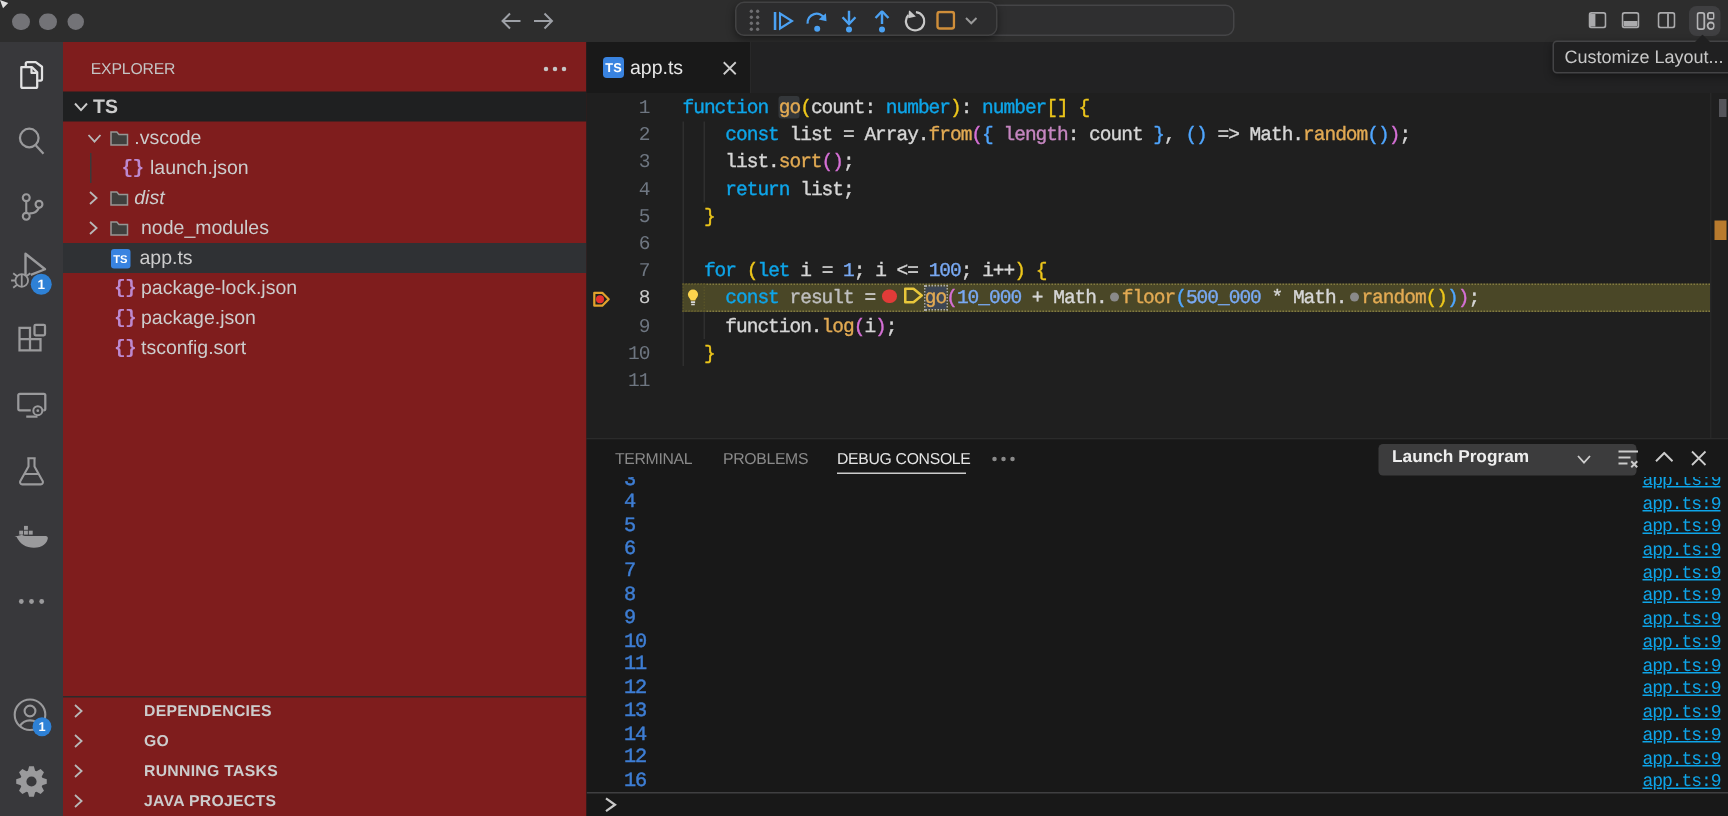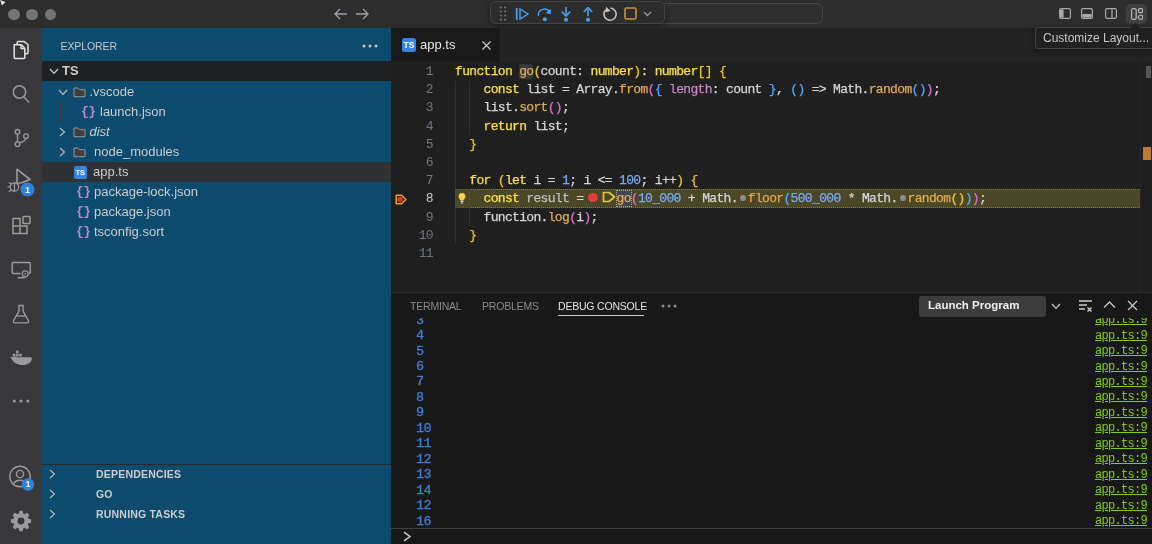--- a/index.html
+++ b/index.html
@@ -12,59 +12,59 @@
   .tl { position:absolute; border-radius:50%; width:11.6px; height:11.6px; background:#737377; top:8.8px; }
 
   #cmdcenter { left:566px; top:3px; width:257px; height:21px; background:#2f2f30;
     border:1px solid #454547; border-radius:6px; }
 
   #dbgbar { left:490px; top:1px; width:175px; height:23px; background:#2c2c2d;
     border:1px solid #424243; border-radius:6px; box-shadow:0 2px 6px rgba(0,0,0,.45); }
 
   #actbar { left:0; top:28px; width:42px; height:516px; background:#38383b; }
 
-  #sidebar { left:42px; top:28px; width:349px; height:516px; background:#0c4a6e;
+  #sidebar { left:42px; top:28px; width:349px; height:516px; background:#7f1d1d;
     font-size:13px; color:#cccccc; }
   .trow { position:absolute; left:0; width:349px; height:20px; line-height:20px; }
   .sect { position:absolute; left:0; width:349px; height:20px; line-height:20px;
     font-size:10.5px; font-weight:bold; color:#cccccc; }
   .sect b { position:absolute; left:19px; top:0; letter-spacing:.2px;padding-left:35px; }
   .schv { position:absolute; left:7px; top:5px; }
 
   #tabbar { left:391px; top:28px; width:761px; height:34px; background:#222223; }
   #tab1 { position:absolute; left:0; top:0; width:110px; height:34px; background:#191919;
     border-right:1px solid #282829; }
 
   #editor { left:391px; top:62px; width:761px; height:230px; background:#1f1f1f; overflow:hidden; }
   .cl { position:absolute; left:0; width:761px; height:18.2px; }
   .code { font-family:"Liberation Mono", monospace; font-size:13px; -webkit-text-stroke:0.25px currentColor;
     letter-spacing:-0.67px; white-space:pre; }
   .ln { position:absolute; left:0; top:2px; width:42px; text-align:right; color:#6e7681;
     font-family:"Liberation Mono", monospace; font-size:13px; letter-spacing:-0.67px; }
   .ct { position:absolute; left:64px; top:2px; }
-  .kw { color:#fde047; } .fn { color:#e2aa53; } .num { color:#79a9f2; }
+  .kw { color:#0ea5e9; } .fn { color:#e2aa53; } .num { color:#79a9f2; }
   .b1 { color:#eec71b; } .b2 { color:#d670d6; } .b3 { color:#4fa6ff; }
   .pp { color:#c586c0; } .tx { color:#d6d6d6; } .dim { color:#bfbfbf; }
   .dot { display:inline-block; width:6px; height:6px; border-radius:50%;
     background:#8a8a8a; margin:0 2px; vertical-align:1px; }
   .guide { position:absolute; width:1px; background:#2f2f2f; }
 
   #panel { left:391px; top:293px; width:761px; height:251px; background:#181818; overflow:hidden; }
   .ptab { position:absolute; top:6px; height:20px; line-height:20px; font-size:10.5px;
     letter-spacing:-0.2px; color:#8a8a8a; }
   .pnum { position:absolute; left:25px; color:#3e7ed4; font-family:"Liberation Mono",monospace;
     font-size:12px; letter-spacing:-0.7px; }
   .plink { position:absolute; left:704px; color:#c2c2c2; font-family:"Liberation Mono",monospace;
     font-size:12px; letter-spacing:-0.7px; text-decoration:underline; }
 
   .prow { position:absolute; left:0; width:761px; display:flex; justify-content:space-between;
     align-items:center; padding:0 4.5px 0 25px; font-family:"Liberation Mono",monospace;
     font-size:13px; letter-spacing:-0.95px; }
   .pnum { color:#3e7ed4; font-size:13.5px; -webkit-text-stroke:0.3px #3e7ed4; }
-  .plink { color:#84cc16; text-decoration:underline; }
+  .plink { color:#0ea5e9; text-decoration:underline; }
 
   #tooltip { left:1035px; top:27px; width:125px; height:22px; background:#202021;
     border:1px solid #444446; border-radius:3px; color:#c8c8c8; font-size:12px; line-height:20px;
     padding-left:7px; box-shadow:0 2px 6px rgba(0,0,0,.4); }
 </style>
 </head>
 <body>
 <div id="stage">
 
   <div class="abs" id="titlebar">
@@ -321,20 +321,26 @@
           <path d="M1 1 L5.4 5 L1 9" fill="none" stroke="#b8b8b8" stroke-width="1.2"></path>
         </svg>
       <b>GO</b>
       </div>
     <div class="sect" style="top:476px;">
       <svg class="schv" width="7" height="10" viewBox="0 0 7 10">
           <path d="M1 1 L5.4 5 L1 9" fill="none" stroke="#b8b8b8" stroke-width="1.2"></path>
         </svg>
       <b>RUNNING TASKS</b>
       </div>
+    <div class="sect" style="top:496px;">
+      <svg class="schv" width="7" height="10" viewBox="0 0 7 10">
+          <path d="M1 1 L5.4 5 L1 9" fill="none" stroke="#b8b8b8" stroke-width="1.2"></path>
+        </svg>
+      <b>JAVA PROJECTS</b>
+      </div>
   </div>
 
   <div class="abs" id="tabbar">
     <div id="tab1">
       <div style="position:absolute;left:11px;top:10px;width:14px;height:14px;background:#3983e0;border-radius:2.5px;">
         <div style="position:absolute;left:0;top:0;width:14px;height:14px;line-height:14.5px;text-align:center;font-size:8.5px;font-weight:bold;color:#fff;">TS</div>
       </div>
       <div style="position:absolute;left:29px;top:9px;font-size:13px;color:#e6e6e6;">app.ts</div>
       <svg style="position:absolute;left:90px;top:11.5px" width="11" height="11" viewBox="0 0 11 11">
         <path d="M1.5 1.5 L9.5 9.5 M9.5 1.5 L1.5 9.5" stroke="#cccccc" stroke-width="1.2"></path>
@@ -427,21 +433,21 @@
     <div style="position:absolute;left:167px;top:21.5px;width:86px;height:1px;background:#cccccc;"></div>
     <svg style="position:absolute;left:270px;top:11px" width="16" height="4" viewBox="0 0 16 4">
       <g fill="#8a8a8a">
           <circle cx="2" cy="2" r="1.5"></circle>
           <circle cx="8" cy="2" r="1.5"></circle>
           <circle cx="14" cy="2" r="1.5"></circle>
         </g>
     </svg>
 
 
-    <div style="position:absolute;left:528px;top:2.5px;width:127px;height:21.5px;background:#3c3c3d;border-radius:3px;">
+    <div style="position:absolute;left:528px;top:2.5px;width:172px;height:21.5px;background:#3c3c3d;border-radius:3px;">
       <div style="position:absolute;left:9px;top:3.5px;font-size:11.5px;font-weight:bold;color:#eeeeee;">Launch Program</div>
       <svg style="position:absolute;left:132px;top:7.5px" width="10" height="7" viewBox="0 0 10 7">
         <path d="M1 1 L5 5.4 L9 1" fill="none" stroke="#cccccc" stroke-width="1.2"></path>
         </svg>
     </div>
 
     <svg style="position:absolute;left:687px;top:6px" width="15" height="14" viewBox="0 0 15 14">
       <path d="M1 2 H14 M1 6 H9 M1 10 H7" stroke="#cccccc" stroke-width="1.3"></path>
       <path d="M9.5 8.5 L13.5 12.5 M13.5 8.5 L9.5 12.5" stroke="#cccccc" stroke-width="1.3"></path>
     </svg>

